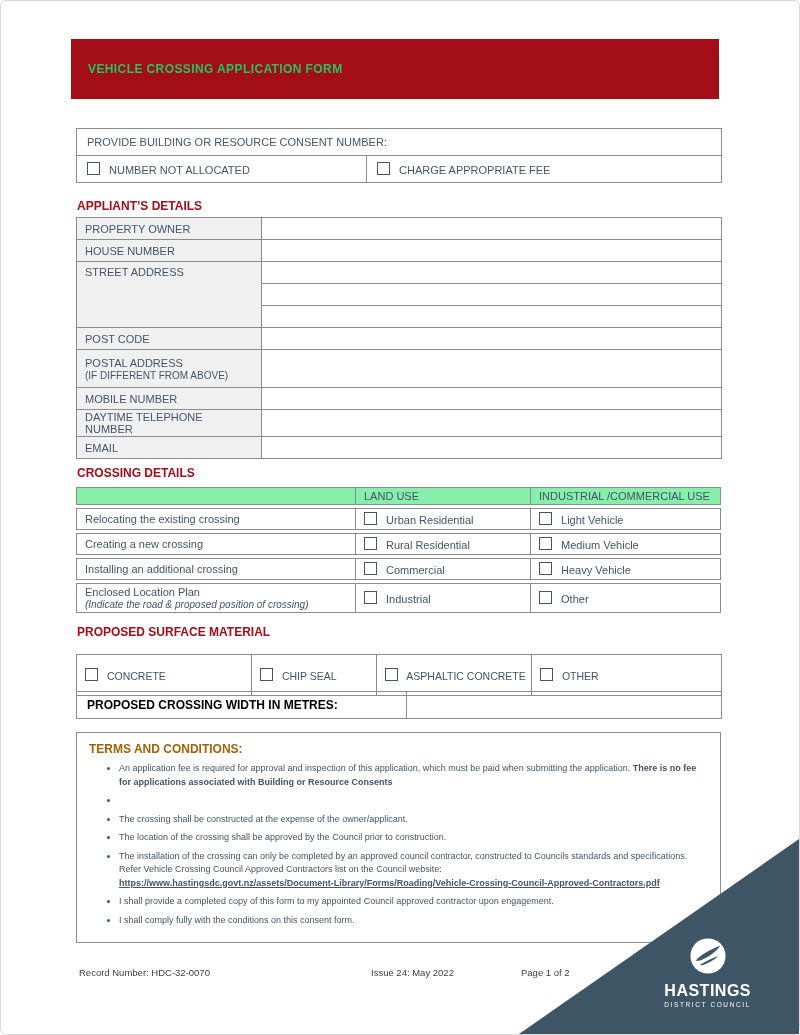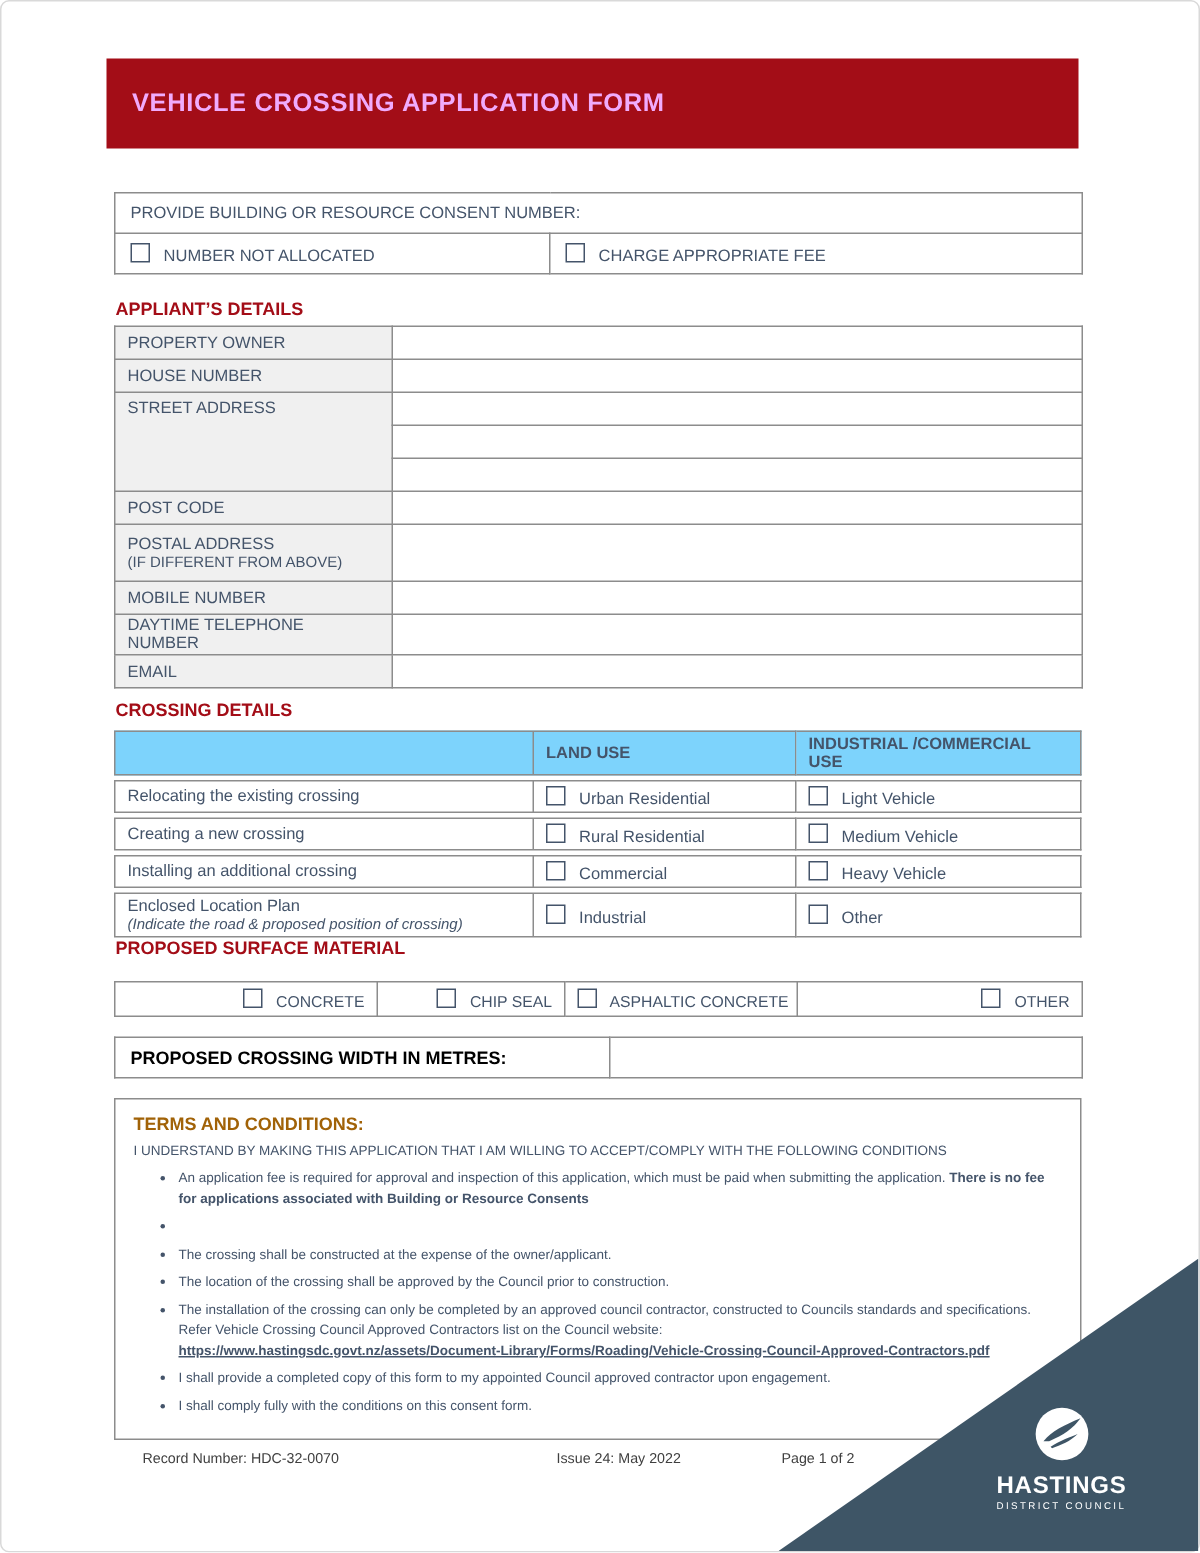--- a/index.html
+++ b/index.html
@@ -1,65 +1,65 @@
 <!DOCTYPE html>
 <html><head>
 <meta charset="utf-8">
 <style>
   html, body { margin:0; padding:0; width:800px; height:1035px; background:#ffffff; }
   body { font-family:"Liberation Sans", sans-serif; color:#44546A; position:relative; overflow:hidden; }
   .page { position:absolute; inset:0; border:1px solid #D9D9D9; border-radius:6px; background:#fff; }
 
   .banner { position:absolute; left:70px; top:38px; width:648px; height:60px; background:#A30D17;
             display:flex; align-items:center; padding-left:17px; box-sizing:border-box; }
-  .banner h1 { margin:0; color:#f0abfc; font-size:17px; font-weight:700; letter-spacing:.4px; }
+  .banner h1 { margin:0; color:#22c55e; font-size:12px; font-weight:700; letter-spacing:.4px; }
 
   table.tbl { border-collapse:collapse; table-layout:fixed; }
   table.tbl td { border:1px solid #8C8C8C; box-sizing:border-box; }
 
   .consent { position:absolute; left:75px; top:127px; width:645px; }
   .consent td { height:27px; padding:0 10px; font-size:11px; }
 
   .sec-h { position:absolute; left:76px; margin:0; color:#A30D17; font-size:12px; font-weight:700; }
   .h-applicant { top:198px; } .h-crossing { top:465px; } .h-surface { top:624px; }
 
   .applicant { position:absolute; left:75px; top:216px; width:645px; }
   .applicant td { height:22px; padding:1px 8px; font-size:11px; }
   .applicant td.lbl { background:#F0F0F0; }
   .applicant td.tall { height:38px;margin-left:21px; }
   .note { font-size:10px; }
 
   .crossing { position:absolute; left:75px; top:483px; width:645px; border-collapse:separate; border-spacing:0 3px; table-layout:fixed; }
   .crossing td { border-top:1px solid #8C8C8C; border-bottom:1px solid #8C8C8C; border-right:1px solid #8C8C8C;
                  padding:2px 8px; font-size:11px; height:22px; box-sizing:border-box; }
   .crossing td:first-child { border-left:1px solid #8C8C8C; }
-  .crossing tr.head td { background:#7dd3fc; font-weight:700; height:16px; }
+  .crossing tr.head td { background:#86efac; font-weight:400; height:16px; }
   .subnote { font-style:italic; font-size:10px; }
 
   .cb { display:inline-block; width:11px; height:11px; border:1px solid #44546A; background:#fff;
         vertical-align:-1px; margin-right:6px; flex:none; }
 
   .surface { position:absolute; left:75px; top:653px; width:645px; }
-  .surface td { height:23px; padding:0 8px; font-size:10.5px; white-space:nowrap;text-align:right; }
+  .surface td { height:41px; padding:0 8px; font-size:10.5px; white-space:nowrap; }
 
   .widthbox { position:absolute; left:75px; top:690px; width:645px; }
   .widthbox td { height:27px; padding:0 10px; }
   .widthbox .wlabel { color:#000000; font-weight:700; font-size:12px; }
 
   .terms { position:absolute; left:75px; top:731px; width:645px; border:1px solid #8C8C8C;
            box-sizing:border-box; padding:9px 12px 10px; background:#fff; }
   .terms h3 { margin:0 0 6px; color:#a16207; font-size:12px; }
   .terms .intro { margin:0 0 7px; font-size:9px; }
   .terms ul { margin:0; padding-left:30px; }
   .terms li { font-size:9px; line-height:1.5; margin-bottom:5px; }
   .lnk { font-weight:700; text-decoration:underline; color:#44546A; cursor:pointer; }
   .lnk.gap { display:inline-block; margin-top:4px; }
 
   .footer span { position:absolute; top:966px; font-size:9.5px; color:#3F3F3F; }
-  .f-record { left:94px;text-align:right; } .f-issue { left:370px; } .f-page { left:520px; }
+  .f-record { left:78px;text-align:right; } .f-issue { left:370px; } .f-page { left:520px; }
 
   .corner { position:absolute; right:0; bottom:0; width:280px; height:195px; background:#3E5566;
             clip-path:polygon(100% 0, 100% 100%, 0 100%); }
   .logo { position:absolute; right:48px; bottom:26px; display:flex; align-items:center; gap:8px;flex-direction:column; }
   .logo-text .nm { color:#fff; font-size:16px; font-weight:700; letter-spacing:.5px; line-height:1; }
   .logo-text .sb { color:#fff; font-size:6.5px; letter-spacing:1.6px; line-height:1; margin-top:3px; }
 </style>
 </head>
 <body>
 
@@ -246,21 +246,20 @@
     <tbody>
         <tr>
       <td class="wlabel">PROPOSED CROSSING WIDTH IN METRES:</td>
       <td></td>
     </tr>
   </tbody>
     </table>
 
   <div class="terms">
     <h3>TERMS AND CONDITIONS:</h3>
-    <p class="intro">I UNDERSTAND BY MAKING THIS APPLICATION THAT I AM WILLING TO ACCEPT/COMPLY WITH THE FOLLOWING CONDITIONS</p>
     <ul>
       <li>
         <span>An application fee is required for approval and inspection of this application, which must be paid when submitting the application.</span>
         <strong>There is no fee for applications associated with Building or Resource Consents</strong>
       </li>
       <li>
         <br>
       </li>
       <li>
         <span>The crossing shall be constructed at the expense of the owner/applicant.</span>

